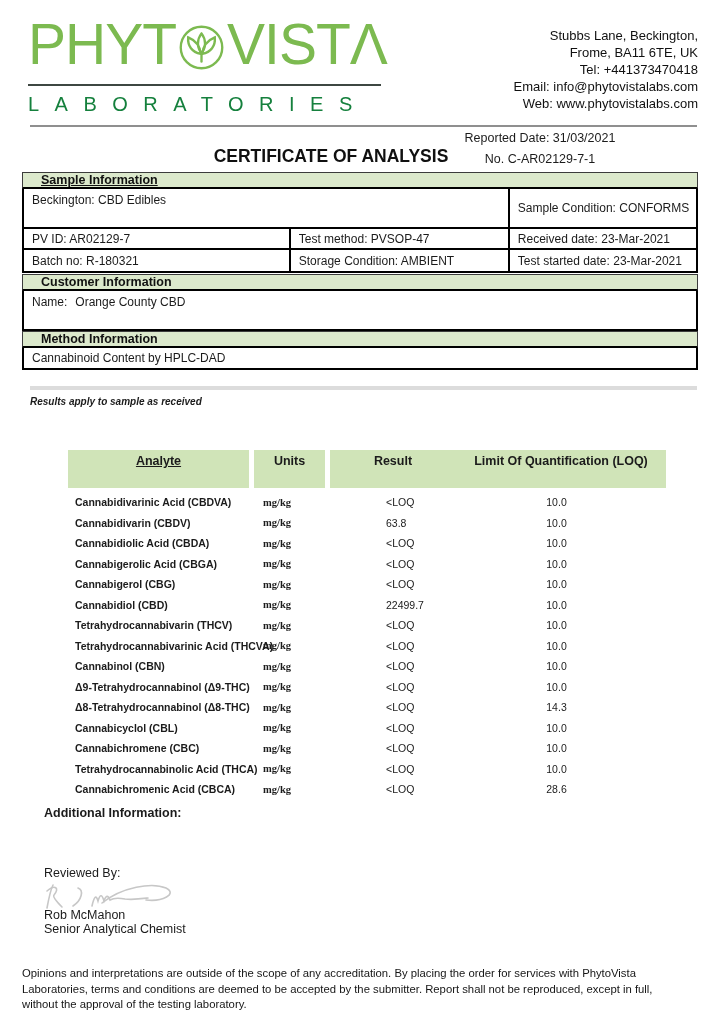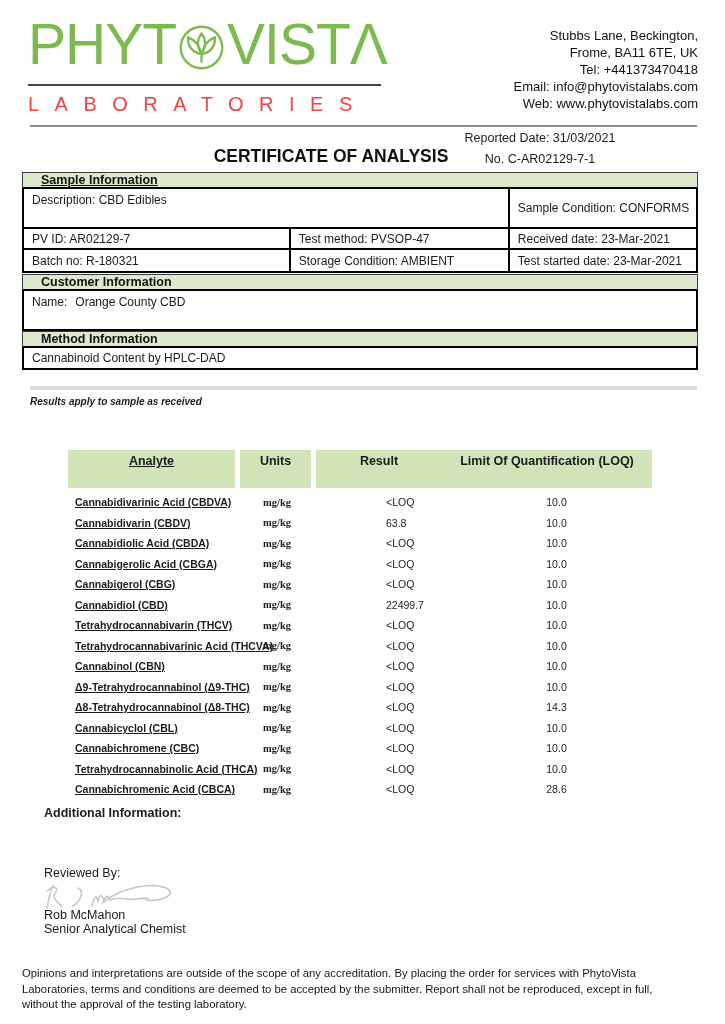--- a/index.html
+++ b/index.html
@@ -5,21 +5,21 @@
   html,body{margin:0;padding:0;background:#ffffff;}
   .page{position:relative;width:725px;height:1024px;background:#ffffff;overflow:hidden;
         font-family:"Liberation Sans","DejaVu Sans",sans-serif;color:#1b1b1b;}
 
   
   .logo{position:absolute;left:28px;top:16px;width:362px;}
   .brand{display:flex;align-items:flex-end;font-size:57px;line-height:1;letter-spacing:-1px;
          color:#7cba50;font-weight:400;white-space:nowrap;}
   .leaf-o{width:47px;height:47px;margin:0 2px 2px 2px;flex:0 0 auto;}
   .logo-rule{margin-top:11px;width:353px;height:2px;background:#3e4742;}
-  .labs{margin-top:7px;font-size:20px;letter-spacing:15.5px;color:#ef4444;white-space:nowrap;}
+  .labs{margin-top:7px;font-size:20px;letter-spacing:15.5px;color:#15803d;white-space:nowrap;}
 
   .contact{position:absolute;top:27px;right:27px;text-align:right;font-size:13px;line-height:17px;color:#111;}
 
   .header-rule{position:absolute;top:125px;left:30px;width:667px;height:2px;background:#8f8f8f;}
 
   .doc-title{position:absolute;top:146px;left:0;width:662px;text-align:center;
              font-size:17.5px;font-weight:bold;color:#101010;}
   .report-meta{position:absolute;top:131px;left:430px;width:220px;text-align:center;font-size:12.5px;}
   .report-meta .line2{margin-top:7px;}
 
@@ -50,29 +50,29 @@
                font-size:12px;display:flex;align-items:center;padding-left:8px;}
 
   .divider2{position:absolute;top:386px;left:30px;width:667px;height:4px;background:#dcdcdc;}
   .results-note{position:absolute;top:396px;left:30px;font-size:10px;font-weight:bold;font-style:italic;}
 
   
   .results{position:absolute;left:68px;top:450px;width:604px;}
   .rhead{display:flex;height:38px;}
   .hbox{background:#d0e4b8;font-weight:bold;font-size:12.5px;text-align:center;
         padding-top:4px;box-sizing:border-box;}
-  .hbox.b-analyte{width:167px;text-decoration:underline;}
+  .hbox.b-analyte{width:181px;text-decoration:underline;}
   .hgap{width:5px;}
   .hbox.b-units{width:71px;}
   .hbox.b-resloq{width:336px;display:flex;text-align:center;}
   .h-result{width:126px;}
   .h-loq{width:210px;}
   .rbody{margin-top:4px;}
   .rrow{display:grid;grid-template-columns:178px 62px 133px 231px;height:20.5px;align-items:center;font-size:10.5px;}
-  .c-analyte{font-weight:bold;padding-left:7px;white-space:nowrap;text-decoration:underline;}
+  .c-analyte{font-weight:bold;padding-left:7px;white-space:nowrap;}
   .c-units{font-weight:bold;text-align:center;font-family:Liberation Serif, serif;}
   .c-result{padding-left:78px;}
   .c-loq{text-align:center;}
 
   
   .additional{position:absolute;top:806px;left:44px;font-size:12.5px;font-weight:bold;}
   .reviewed{position:absolute;top:866px;left:44px;font-size:12.5px;}
   .signature{position:absolute;top:879px;left:40px;}
   .reviewer-name{position:absolute;top:908px;left:44px;font-size:12.5px;}
   .reviewer-title{position:absolute;top:922px;left:44px;font-size:12.5px;}
@@ -116,21 +116,21 @@
     <div>Reported Date: 31/03/2021</div>
     <div class="line2">No. C-AR02129-7-1</div>
   </div>
 
   <div class="info-section" id="sample-info">
     <div class="bar">
       <span class="u">Sample Information</span>
     </div>
     <div class="sgrid">
       <div class="srow1">
-        <div class="desc">Description: CBD Edibles</div>
+        <div class="desc">Beckington: CBD Edibles</div>
         <div class="cond">Sample Condition: CONFORMS</div>
       </div>
       <div class="srow mid">
         <div>PV ID: AR02129-7</div>
         <div>Test method: PVSOP-47</div>
         <div>Received date: 23-Mar-2021</div>
       </div>
       <div class="srow">
         <div>Batch no: R-180321</div>
         <div>Storage Condition: AMBIENT</div>

